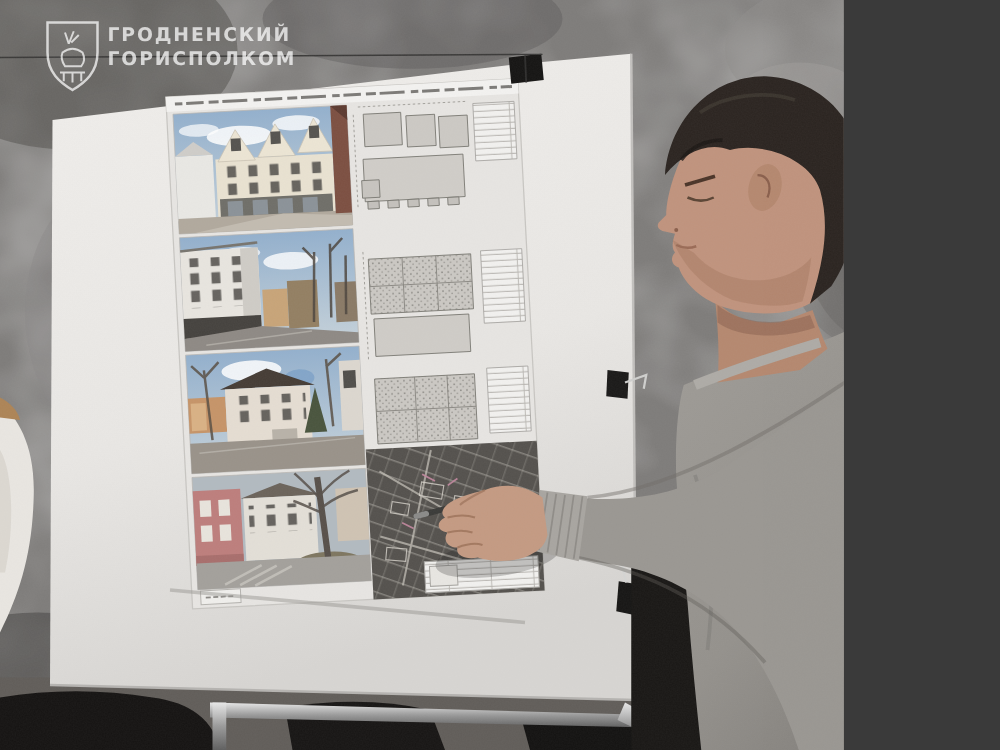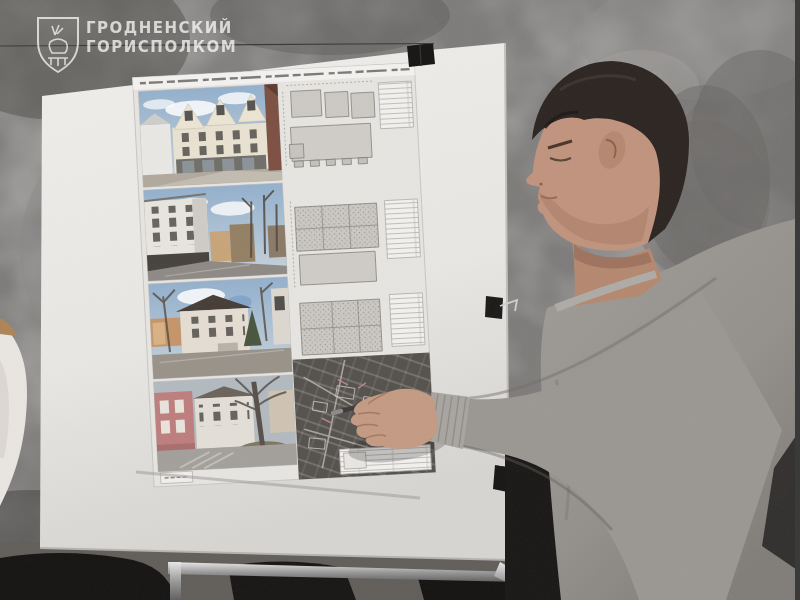--- a/index.html
+++ b/index.html
@@ -1,16 +1,16 @@
 <!DOCTYPE html>
 <html><head>
 <meta charset="utf-8">
 <style>
   html,body{margin:0;padding:0;background:#3a3a3a;}
-  .stage{position:relative;width:795px;height:600px;overflow:hidden;
+  .stage{position:relative;width:675px;height:600px;overflow:hidden;
          font-family:"DejaVu Sans","Liberation Sans",sans-serif;}
   .stage svg{display:block;}
   .wm-text{font-weight:bold;letter-spacing:1.5px;}
 </style>
 </head>
 <body>
 
 <div class="stage">
 <svg width="800" height="600" viewBox="0 0 800 600" xmlns="http://www.w3.org/2000/svg">
   <defs>

